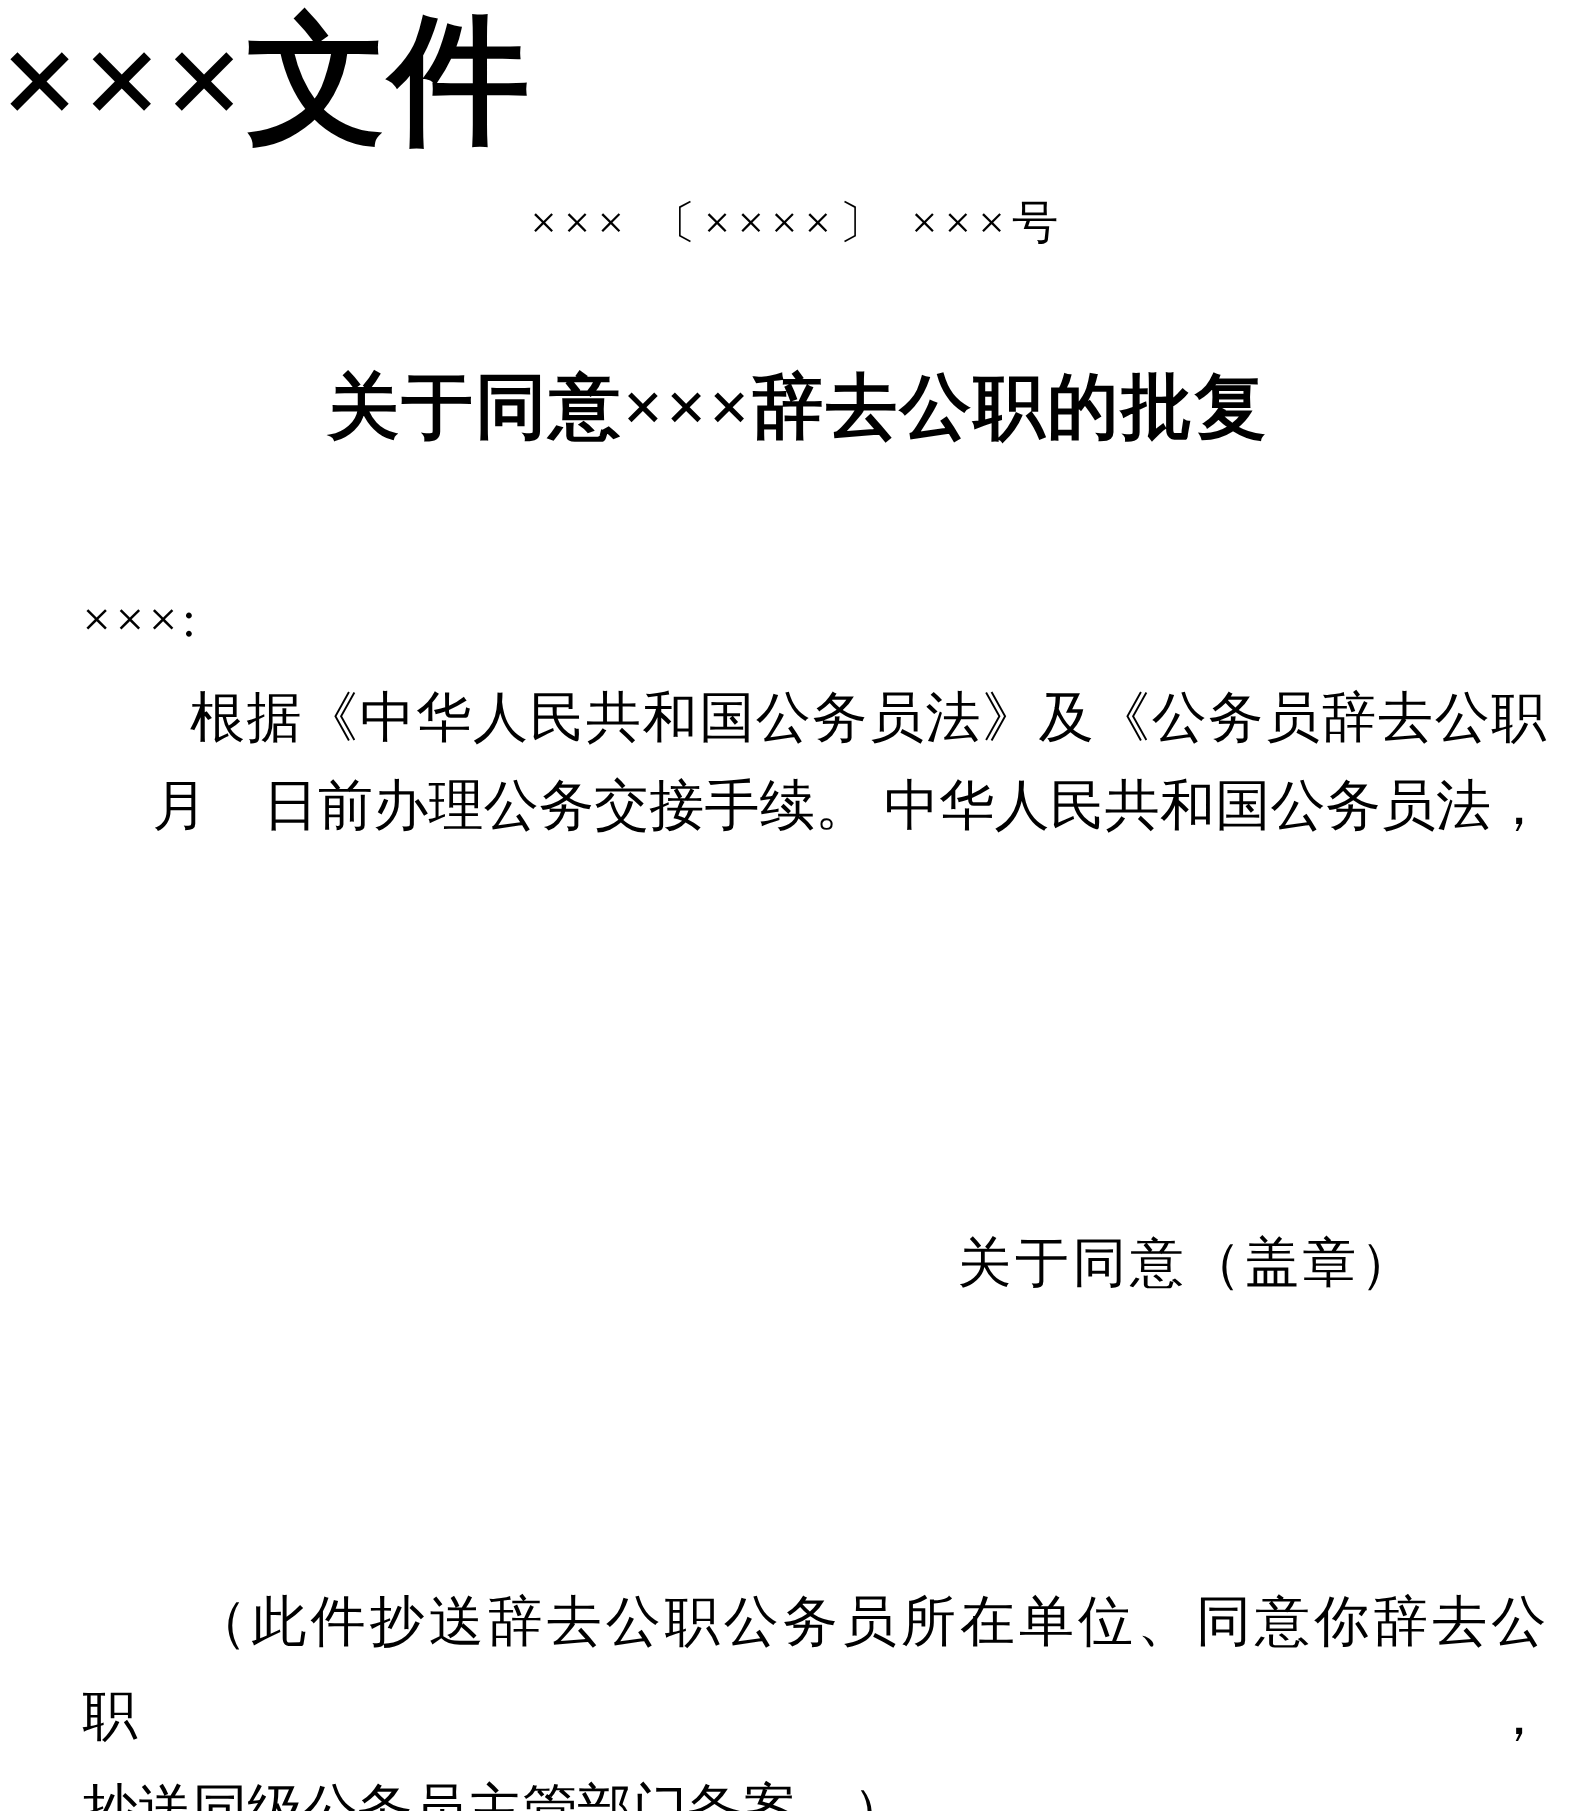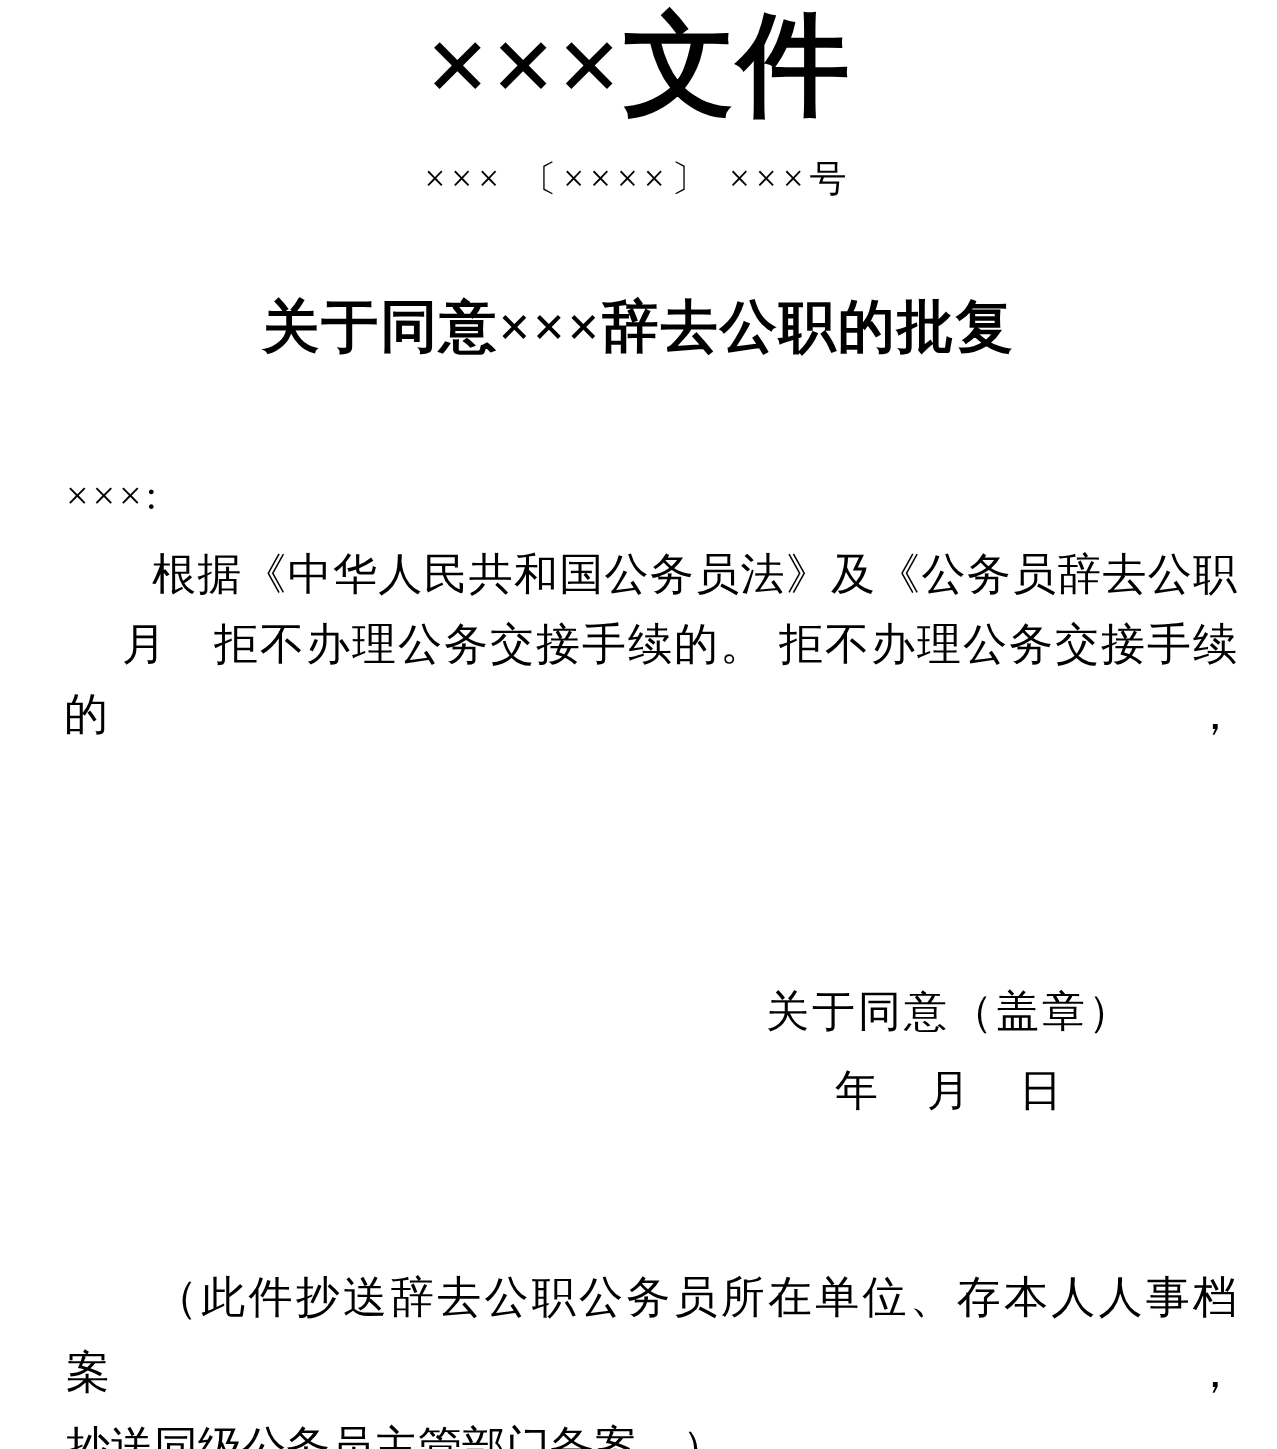--- a/index.html
+++ b/index.html
@@ -13,21 +13,20 @@
     overflow: hidden;
   }
   .doc { position: absolute; inset: 0; }
 
   
   .org-title {
     position: absolute;
     top: 0;
     left: 0;
     width: 100%;
-    text-align: center;
     font-size: 112px;
     font-weight: 900;
     line-height: 130px;
     letter-spacing: 2px;
     white-space: nowrap;
   }
 
   
   .doc-number {
     position: absolute;
@@ -118,26 +117,25 @@
   <div class="org-title">×××文件</div>
 
   <div class="doc-number">××× 〔××××〕 ×××号</div>
 
   <h1 class="subject">关于同意×××辞去公职的批复</h1>
 
   <div class="salutation">×××:</div>
 
   <div class="body-text">
     <div class="jline indent-2">根据《中华人民共和国公务员法》及《公务员辞去公职</div>
-    <div class="jline indent-month">月　拒不办理公务交接手续的。 拒不办理公务交接手续的，</div>
+    <div class="jline indent-month">月　日前办理公务交接手续。 中华人民共和国公务员法，</div>
   </div>
 
   <div class="signature">
     <div>关于同意（盖章）</div>
-    <div>年　月　日</div>
   </div>
 
   <div class="footnote">
-    <div class="jline indent-2">（此件抄送辞去公职公务员所在单位、存本人人事档案，</div>
+    <div class="jline indent-2">（此件抄送辞去公职公务员所在单位、同意你辞去公职，</div>
     <div class="lastline">抄送同级公务员主管部门备案。）</div>
   </div>
 
 </div>
 
 </body></html>

